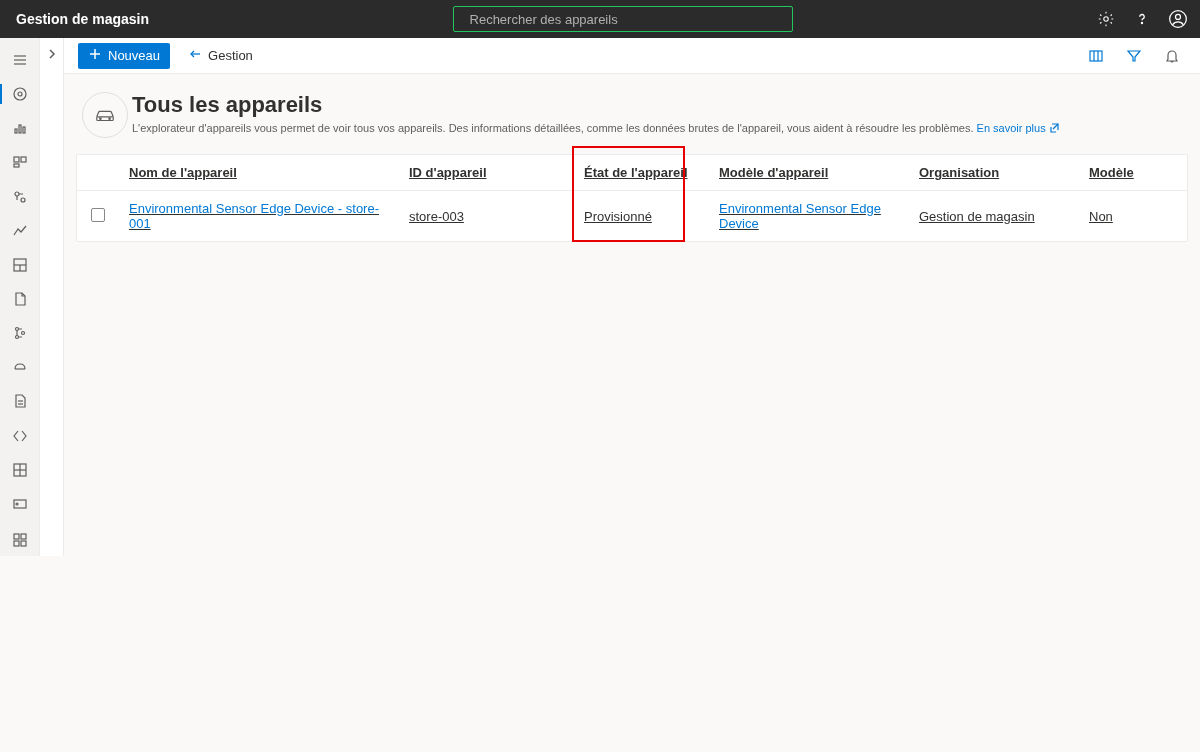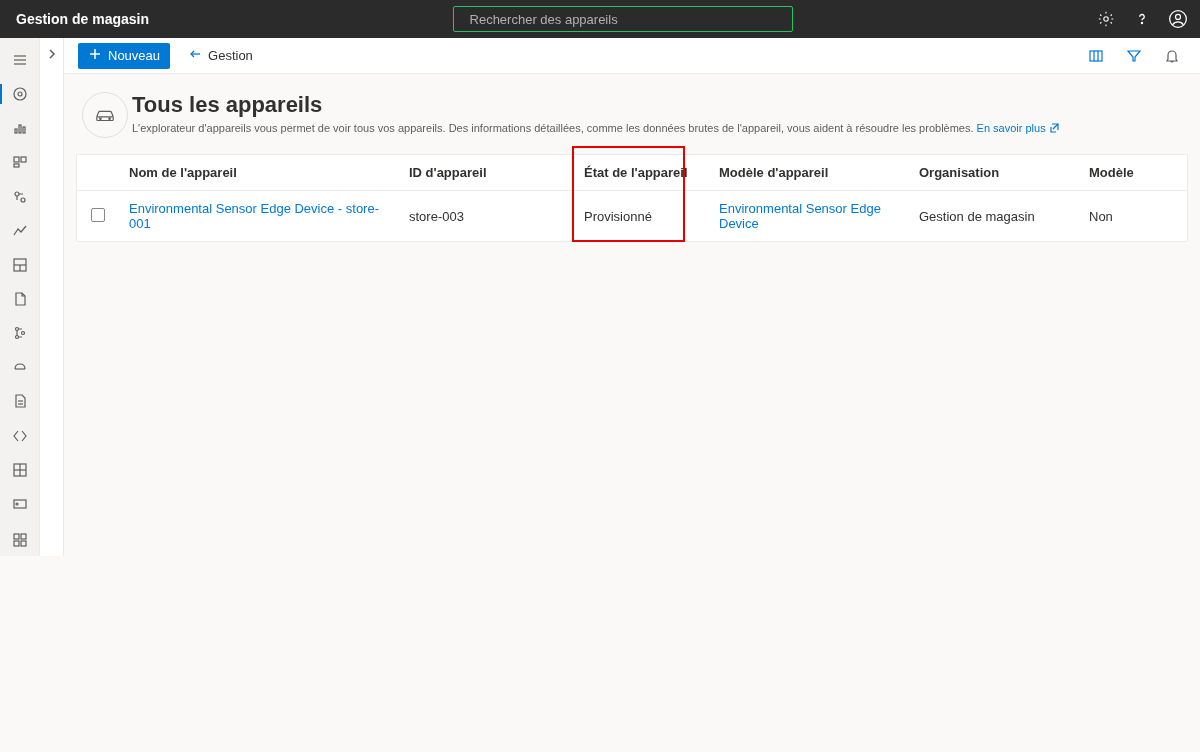--- a/index.html
+++ b/index.html
@@ -52,21 +52,21 @@
 .page-icon svg { width: 22px; height: 22px; }
 .page-title-block { display: flex; flex-direction: column; gap: 4px; }
 .page-title { font-size: 22px; font-weight: 600; }
 .page-subtitle { font-size: 11px; color: #605e5c; }
 .page-subtitle a { color: #0078d4; text-decoration: none; }
 .ext-icon { display: inline-block; vertical-align: -2px; margin-left: 2px; }
 .ext-icon svg { width: 12px; height: 12px; }
 
 
 .card { margin: 4px 12px 0 12px; background: #fff; border: 1px solid #edebe9; border-radius: 2px; }
-.tbl { width: 100%; border-collapse: collapse; table-layout: fixed; }
+.tbl { width: 100%; border-collapse: collapse; table-layout: fixed; text-decoration: underline; }
 .tbl th, .tbl td { text-align: left; padding: 10px 14px; font-size: 13px; vertical-align: middle; }
 .tbl th { font-weight: 600; border-bottom: 1px solid #edebe9; }
 .tbl td { color: #323130; }
 .tbl .link { color: #0078d4; text-decoration: none; }
 .col-chk { width: 38px; }
 .col-name { width: 280px; }
 .col-id { width: 175px; }
 .col-state { width: 135px; }
 .col-model { width: 200px; }
 .col-org { width: 170px; }

